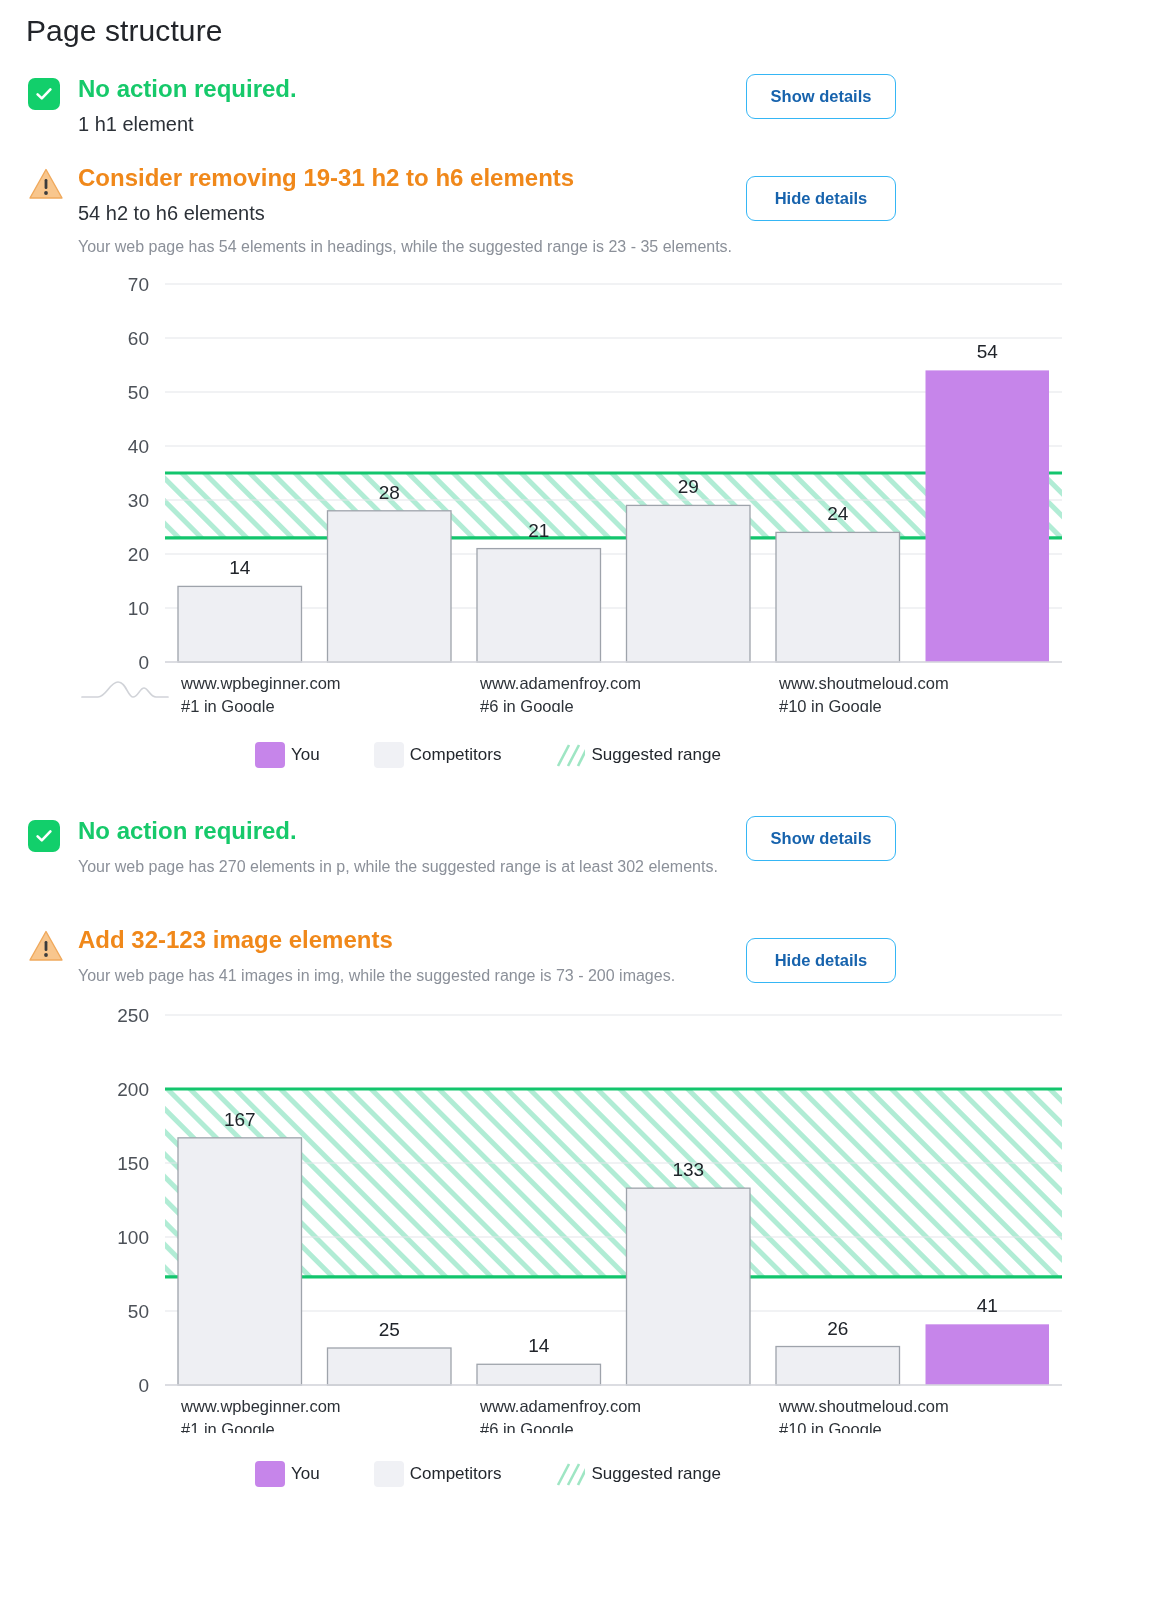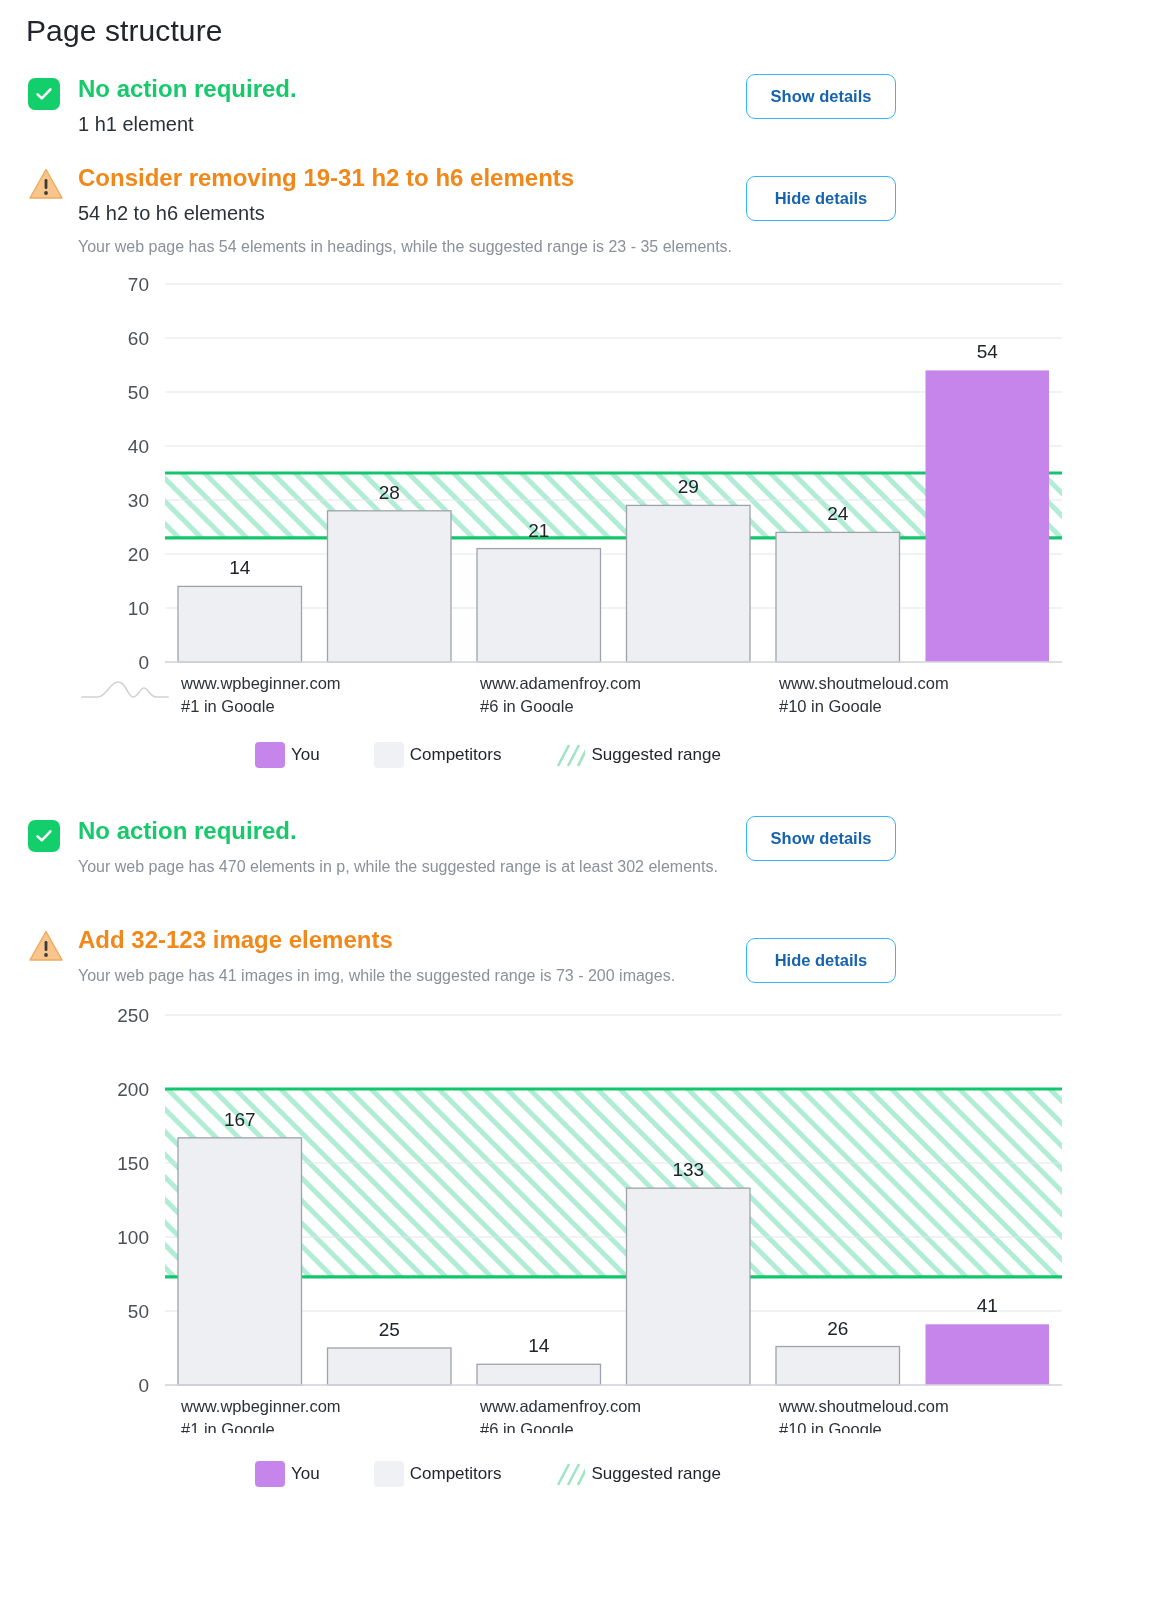--- a/index.html
+++ b/index.html
@@ -182,21 +182,21 @@
 
   <div class="item" style="margin-top:48px;">
     <div class="item-icon">
       <div class="badge-ok">
         <svg width="20" height="20" viewBox="0 0 20 20" aria-hidden="true">
           <path d="M3.6 10.4 L7.8 14.4 L16.4 5.4" fill="none" stroke="#ffffff" stroke-width="2.6" stroke-linecap="round" stroke-linejoin="round"></path>
         </svg>
       </div>
     </div>
     <div class="item-head head-ok">No action required.</div>
-    <div class="item-desc">Your web page has 470 elements in p, while the suggested range is at least 302 elements.</div>
+    <div class="item-desc">Your web page has 270 elements in p, while the suggested range is at least 302 elements.</div>
     <button class="details-btn">Show details</button>
   </div>
 
   <div class="item" style="margin-top:48px;">
     <div class="item-icon">
       <svg class="badge-warn" viewBox="0 0 36 34" aria-hidden="true">
         <path d="M18 2.5 L34 31 L2 31 Z" fill="#f8c68d" stroke="#f0a95c" stroke-width="1.4" stroke-linejoin="round"></path>
         <rect x="16.6" y="12" width="2.8" height="10" rx="1.3" fill="#3c3c3c"></rect>
         <circle cx="18" cy="26" r="1.9" fill="#3c3c3c"></circle>
       </svg>

